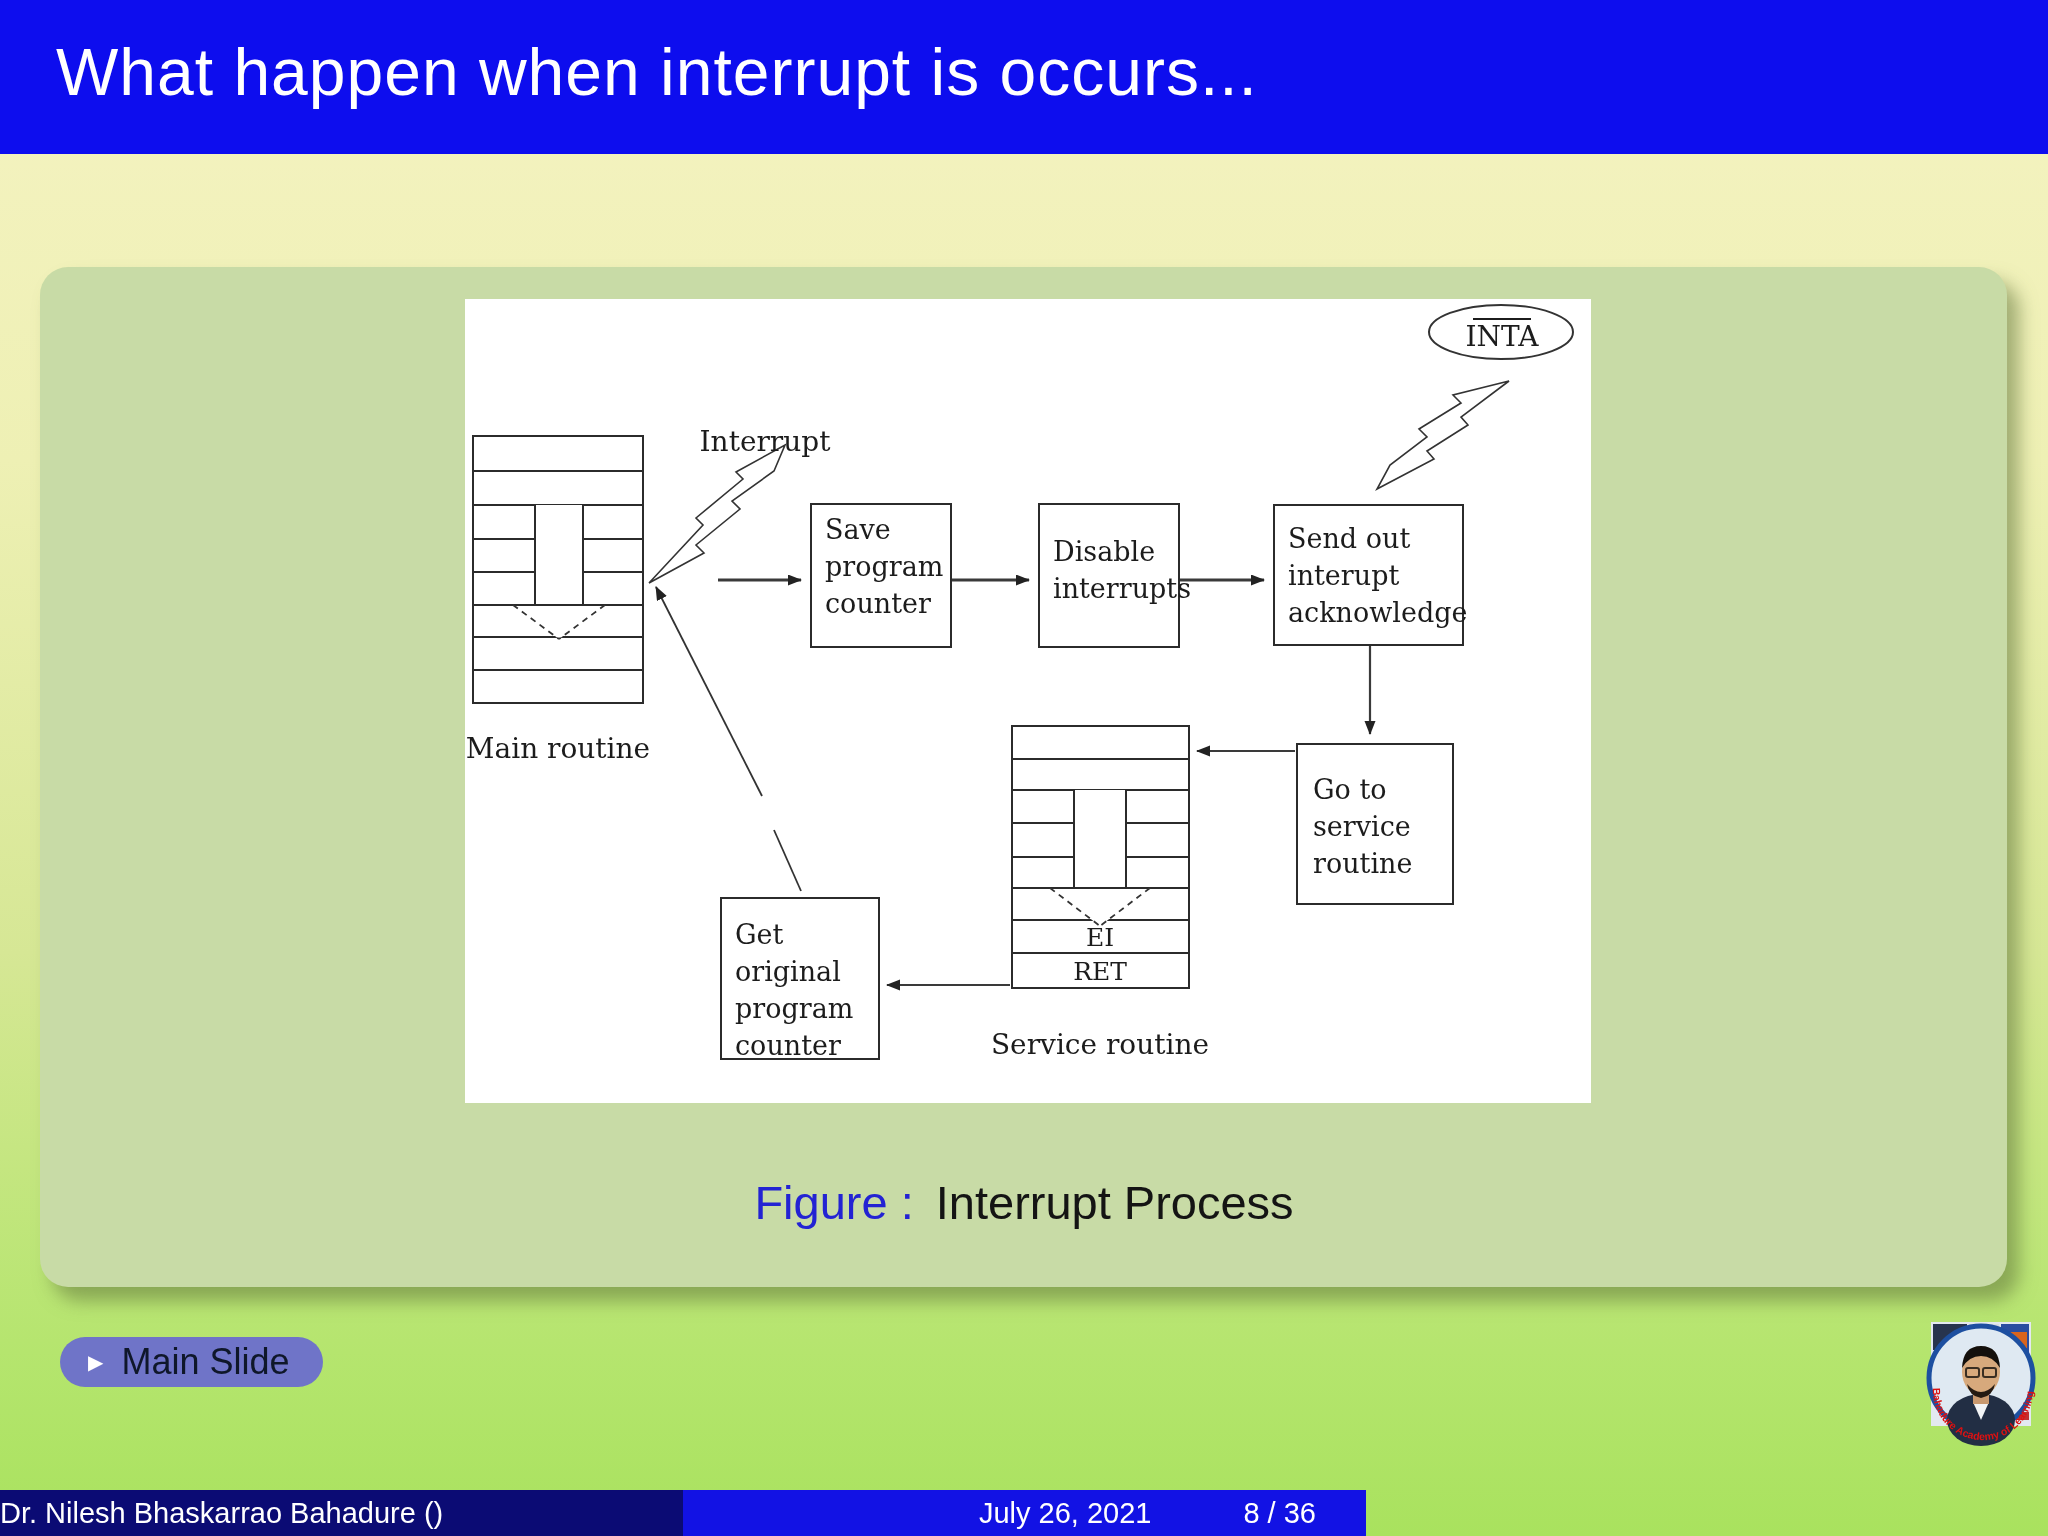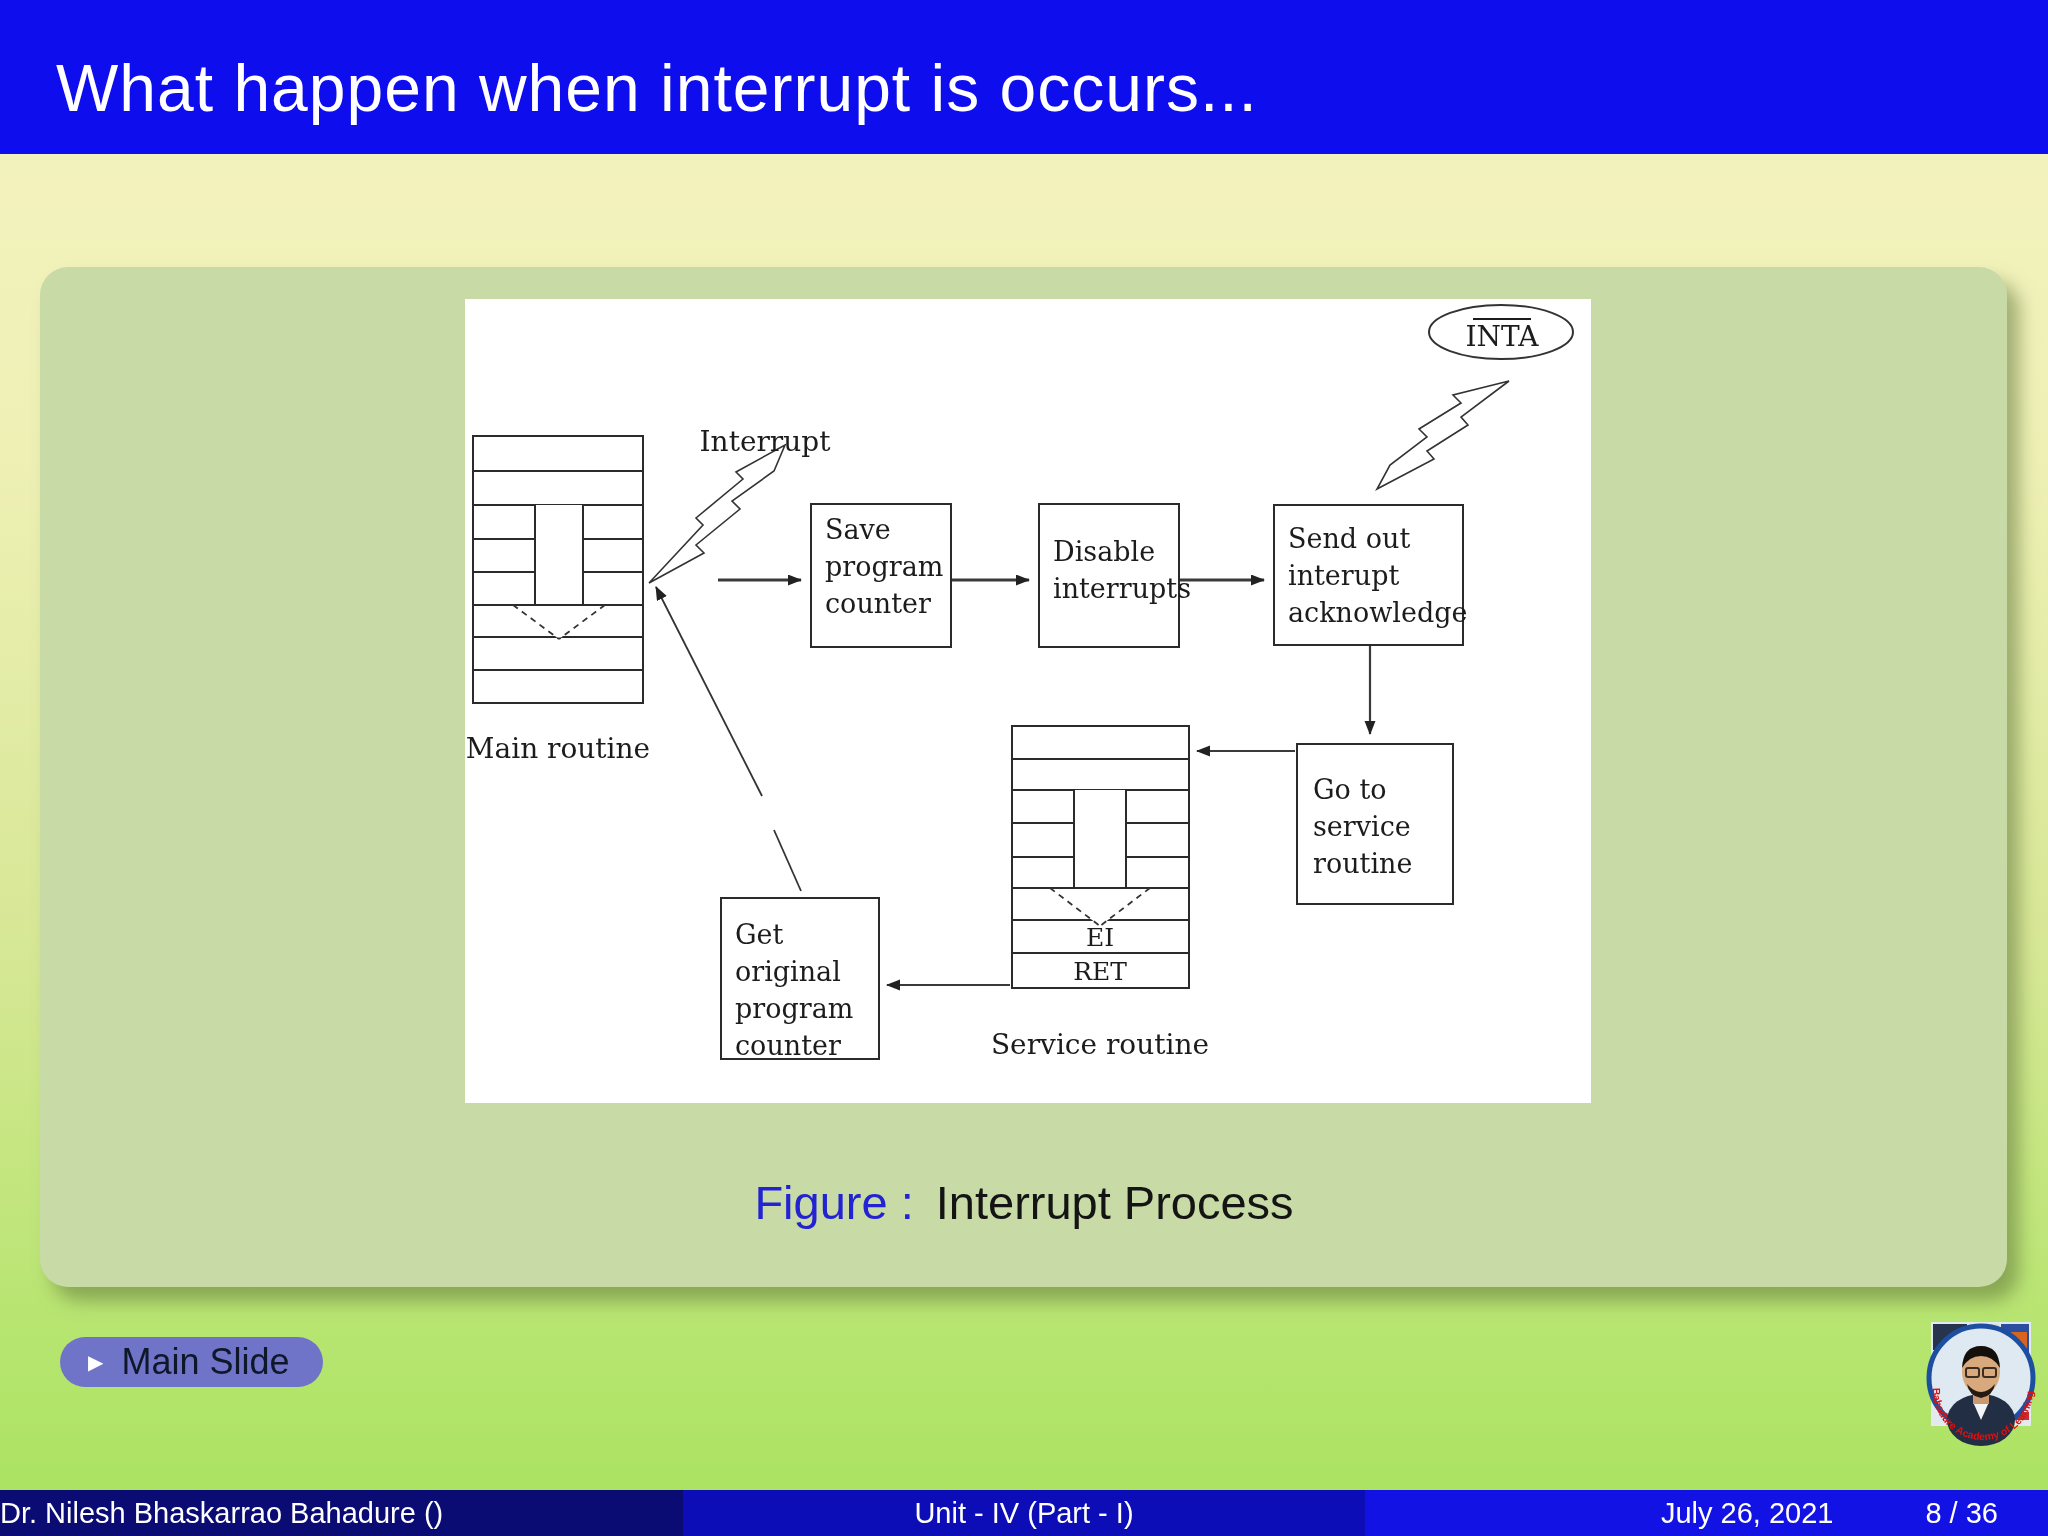--- a/index.html
+++ b/index.html
@@ -4,21 +4,21 @@
 <style>
   html,body{margin:0;padding:0;background:#666;}
   .slide{
     position:relative;width:2048px;height:1536px;overflow:hidden;
     font-family:"Liberation Sans",sans-serif;
     background:linear-gradient(180deg,#f5f3c2 0%,#eef0b4 30%,#d6e795 62%,#b5e56e 88%,#a9e25e 100%);
   }
   
   .header{position:absolute;left:0;top:0;width:2048px;height:154px;background:#0d0dee;}
   .header .title{
-    position:absolute;left:56px;top:50px;color:#ffffff;font-size:66px;letter-spacing:1px;white-space:nowrap;
+    position:absolute;left:56px;top:34px;color:#ffffff;font-size:66px;letter-spacing:1px;white-space:nowrap;
   }
   
   .panel{
     position:absolute;left:40px;top:267px;width:1967px;height:1020px;background:#c8dba6;border-radius:28px;
     box-shadow:12px 14px 18px 0 rgba(96,116,58,0.55);
   }
   .diagram-area{position:absolute;left:465px;top:299px;width:1126px;height:804px;background:#ffffff;}
   .diagram-area svg{display:block;width:1126px;height:804px;}
   .dtext{font-family:"DejaVu Serif",serif;fill:#1c1c1c;}
   
@@ -220,22 +220,19 @@
       <text font-size="10.5" font-weight="bold" fill="#dd1111" font-family="Liberation Sans, sans-serif">
         <textPath href="#arcpath" startOffset="2">Bahadure Academy of Learning</textPath>
       </text>
     </svg>
   </div>
 
   <div class="footer">
     <div class="seg seg1">
       <span>Dr. Nilesh Bhaskarrao Bahadure  ()</span>
     </div>
-    <div class="seg seg2">
-      <span>Unit - IV (Part - I)</span>
-    </div>
     <div class="seg seg3">
       <span>July 26, 2021</span>
       <span>8 / 36</span>
     </div>
   </div>
 
 </div>
 
 </body></html>

